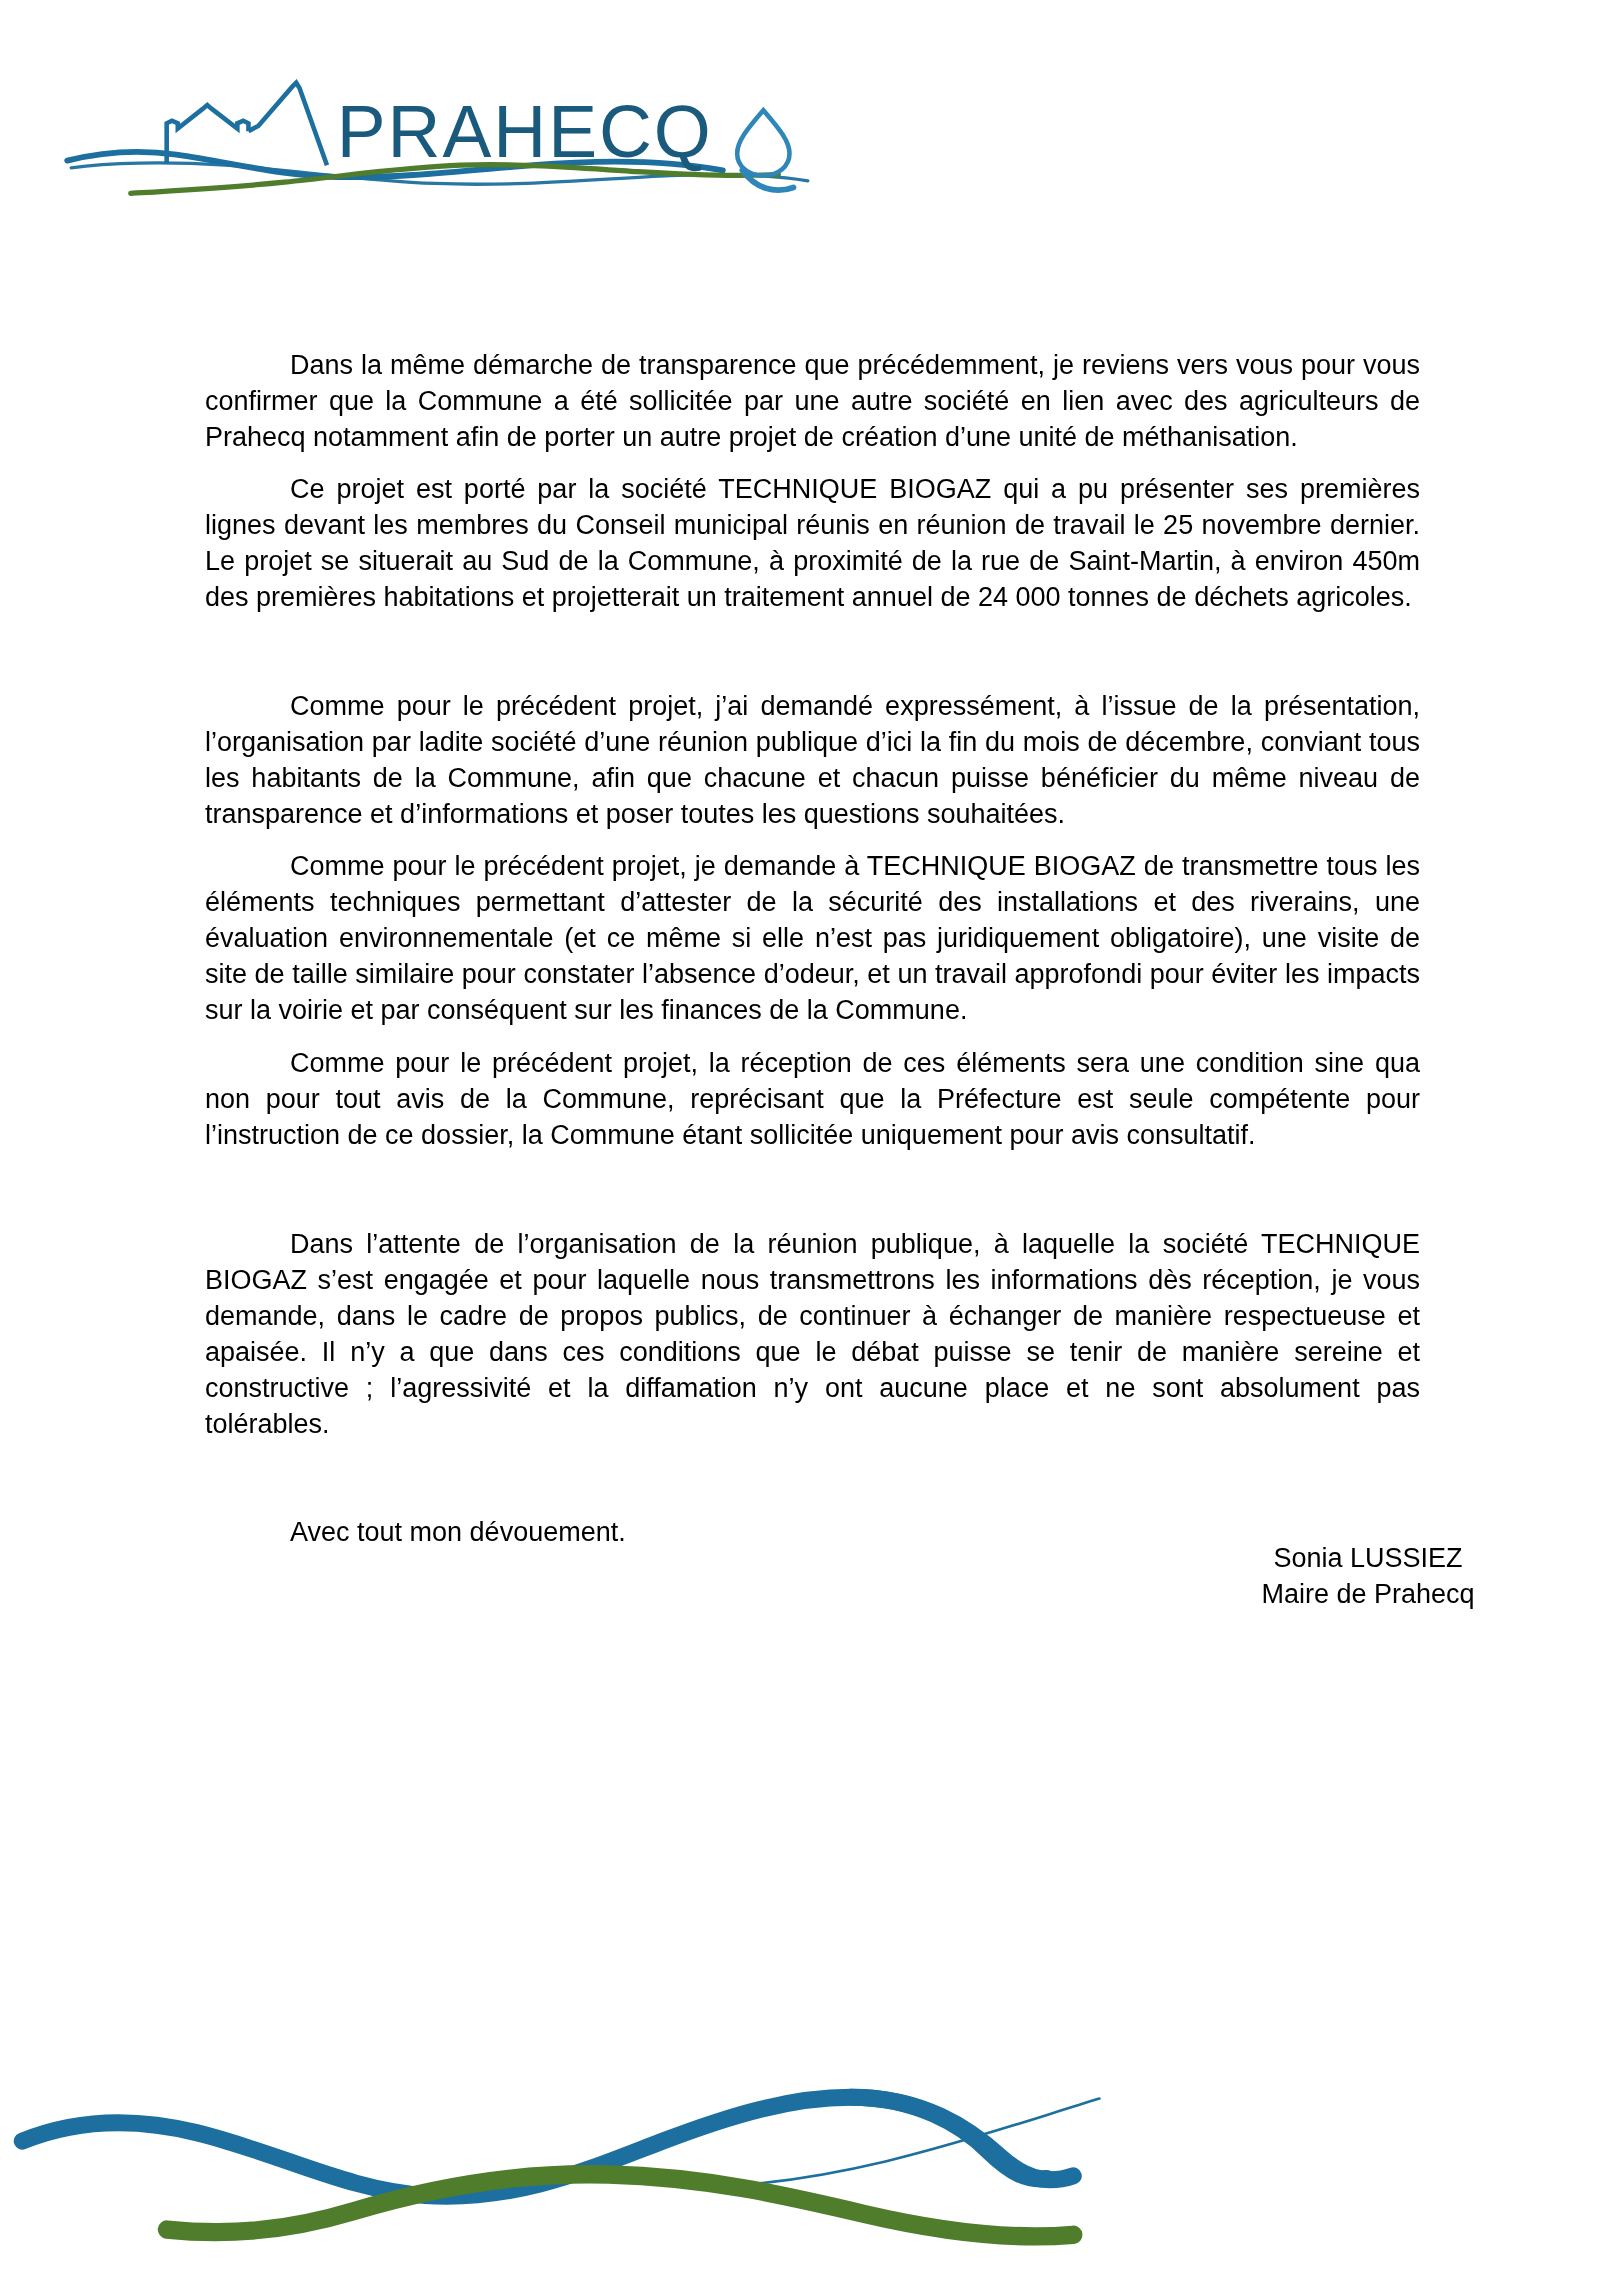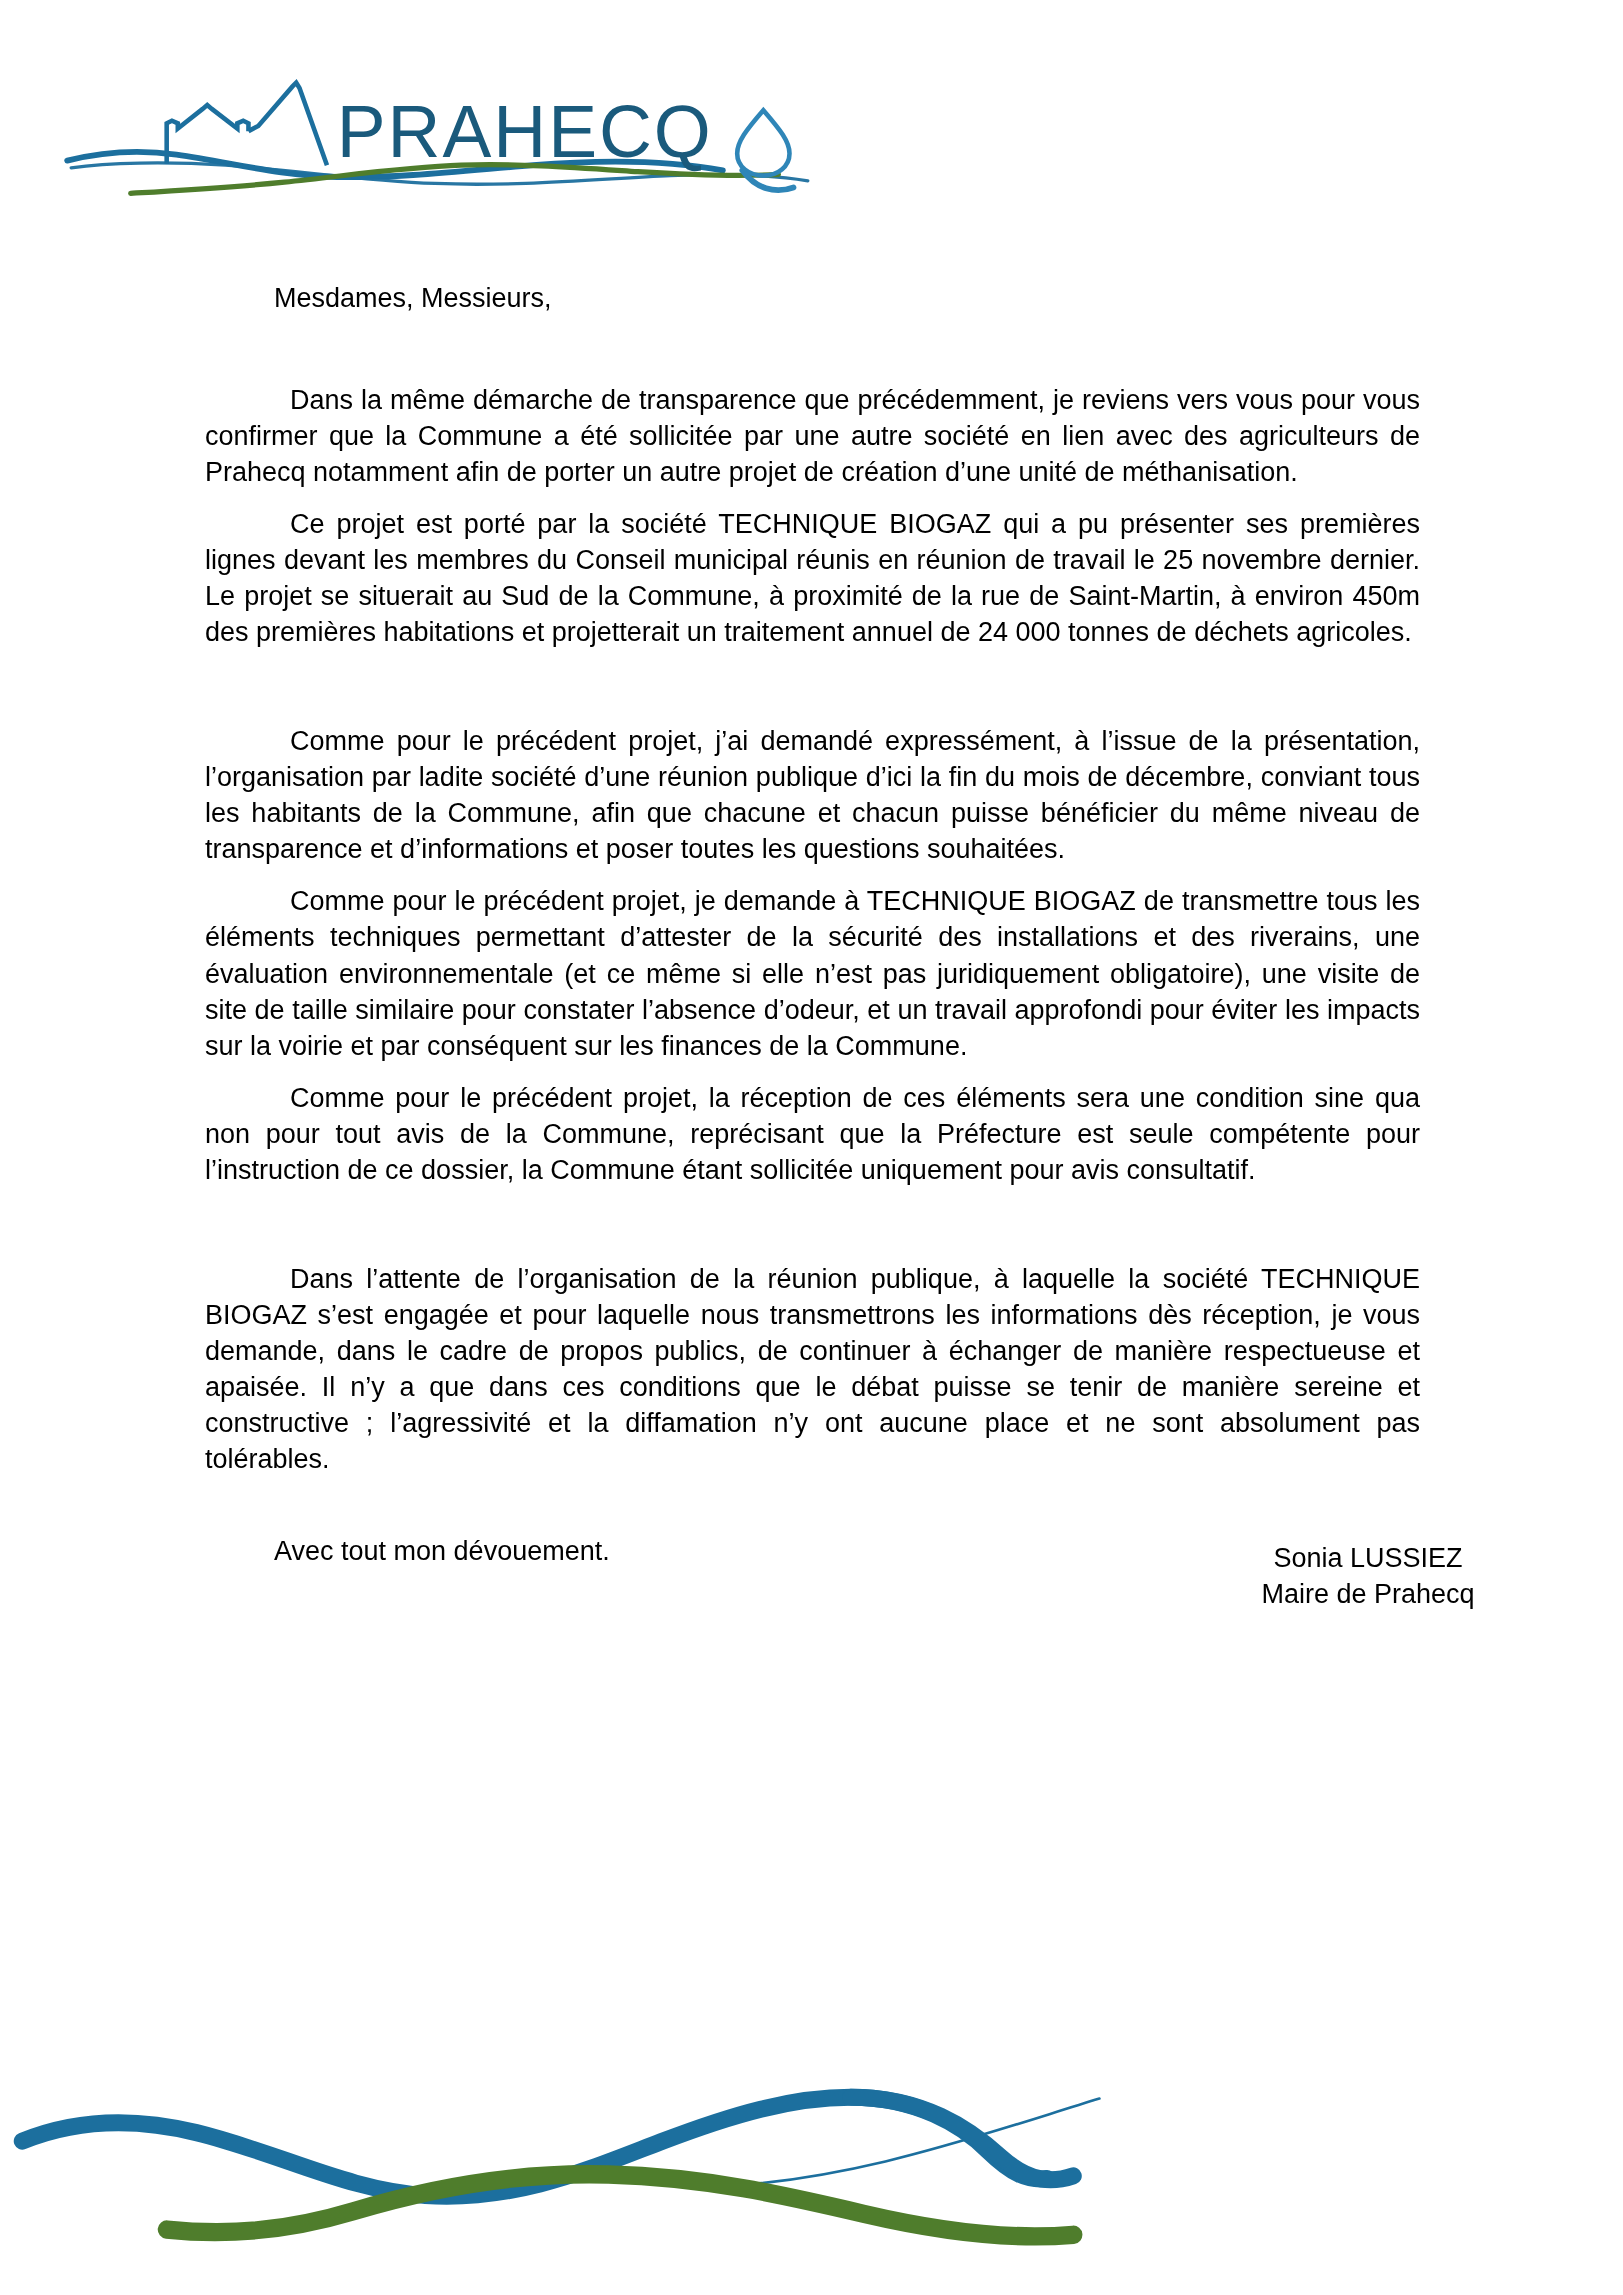--- a/index.html
+++ b/index.html
@@ -65,21 +65,21 @@
     text-indent: 85px;
     margin: 16px;
     padding: 0;
     hyphens: none;
   }
 
   .closing {
     font-size: 27px;
     line-height: 1.30;
     text-indent: 85px;
-    margin: 0;
+    margin: 16px;
     padding: 0;
   }
 
   
   .signature {
     position: absolute;
     left: 1165px;
     top: 1541px;
     width: 406px;
     font-size: 27px;
@@ -122,21 +122,20 @@
       <text x="420" y="130" font-family="Liberation Sans, sans-serif" font-size="112" letter-spacing="3" fill="#1a5a7c">PRAHECQ</text>
 
       <path d="M 1072 58 C 1098 88 1112 106 1112 124 C 1112 144 1094 158 1072 158 C 1050 158 1032 144 1032 124 C 1032 106 1046 88 1072 58 Z" fill="none" stroke="#2f86b8" stroke-width="7"></path>
       <path d="M 1040 150 C 1060 178 1090 186 1118 176" fill="none" stroke="#2f86b8" stroke-width="9" stroke-linecap="round"></path>
     </svg>
   </div>
 </div>
 
 <div class="letter">
 
-  <p class="salutation">Mesdames, Messieurs,</p>
 
   <div class="spacer-sm"></div>
 
   <p class="para">Dans la même démarche de transparence que précédemment, je reviens vers vous pour vous confirmer que la Commune a été sollicitée par une autre société en lien avec des agriculteurs de Prahecq notamment afin de porter un autre projet de création d’une unité de méthanisation.</p>
   <p class="para">Ce projet est porté par la société TECHNIQUE BIOGAZ qui a pu présenter ses premières lignes devant les membres du Conseil municipal réunis en réunion de travail le 25 novembre dernier. Le projet se situerait au Sud de la Commune, à proximité de la rue de Saint-Martin, à environ 450m des premières habitations et projetterait un traitement annuel de 24 000 tonnes de déchets agricoles.</p>
 
   <div class="spacer-md"></div>
 
   <p class="para">Comme pour le précédent projet, j’ai demandé expressément, à l’issue de la présentation, l’organisation par ladite société d’une réunion publique d’ici la fin du mois de décembre, conviant tous les habitants de la Commune, afin que chacune et chacun puisse bénéficier du même niveau de transparence et d’informations et poser toutes les questions souhaitées.</p>
   <p class="para">Comme pour le précédent projet, je demande à TECHNIQUE BIOGAZ de transmettre tous les éléments techniques permettant d’attester de la sécurité des installations et des riverains, une évaluation environnementale (et ce même si elle n’est pas juridiquement obligatoire), une visite de site de taille similaire pour constater l’absence d’odeur, et un travail approfondi pour éviter les impacts sur la voirie et par conséquent sur les finances de la Commune.</p>

